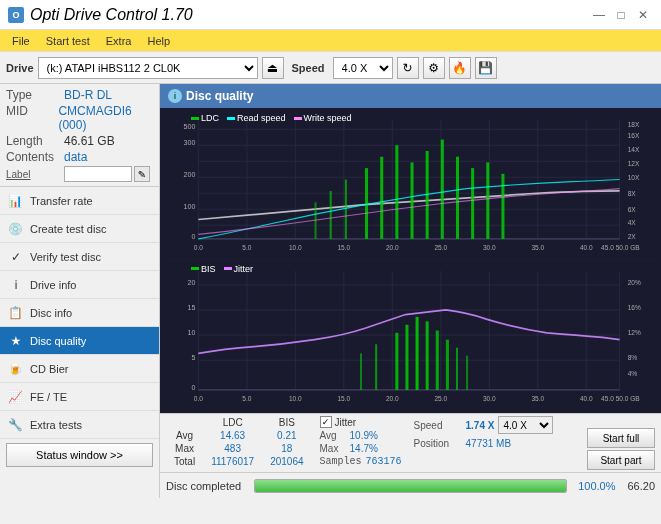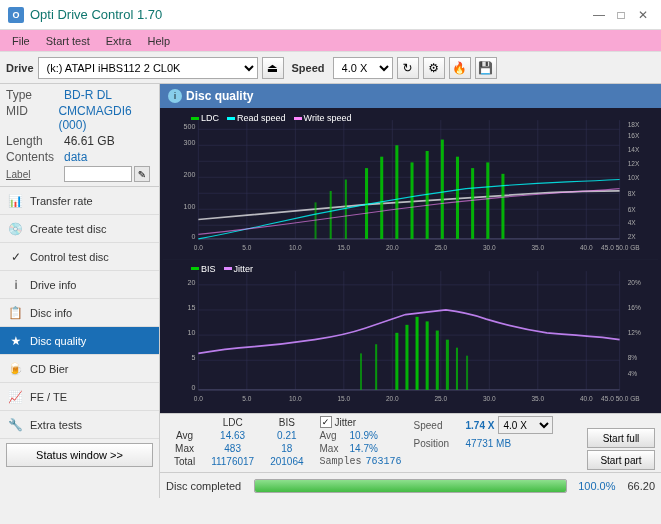--- a/index.html
+++ b/index.html
@@ -27,33 +27,33 @@
       align-items: center;
       gap: 6px;
     }
     .titlebar-icon {
       width: 16px; height: 16px;
       background: #4488cc;
       border-radius: 2px;
       display: flex; align-items: center; justify-content: center;
       color: white; font-size: 9px; font-weight: bold;
     }
-    .titlebar-title { font-size: 13px; color: #0f766e; }
+    .titlebar-title { font-size: 16px; color: #000000; font-style: italic; }
     .titlebar-controls { display: flex; gap: 2px; }
     .titlebar-btn {
       width: 20px; height: 20px;
       border: none; background: transparent; cursor: pointer;
       display: flex; align-items: center; justify-content: center;
       font-size: 12px; color: #666;
     }
 
     
     .menubar {
       height: 22px;
-      background: #f9a8d4;
+      background: #fde047;
       border-bottom: 1px solid #ddd;
       display: flex;
       align-items: center;
       padding: 0 4px;
     }
     .menu-item {
       padding: 2px 8px;
       cursor: pointer;
       font-size: 11px;
       color: #333;
@@ -419,21 +419,21 @@
       <div class="nav-item">
         <span class="nav-icon">📊</span>
         <span>Transfer rate</span>
       </div>
       <div class="nav-item">
         <span class="nav-icon">💿</span>
         <span>Create test disc</span>
       </div>
       <div class="nav-item">
         <span class="nav-icon">✓</span>
-        <span>Control test disc</span>
+        <span>Verify test disc</span>
       </div>
       <div class="nav-item">
         <span class="nav-icon">ℹ</span>
         <span>Drive info</span>
       </div>
       <div class="nav-item">
         <span class="nav-icon">📋</span>
         <span>Disc info</span>
       </div>
       <div class="nav-item active">

